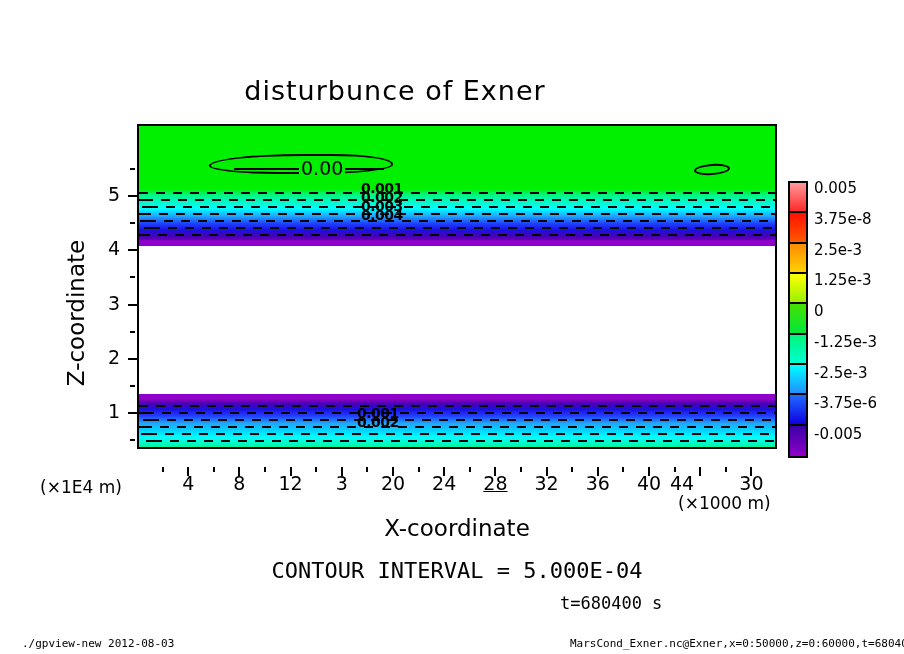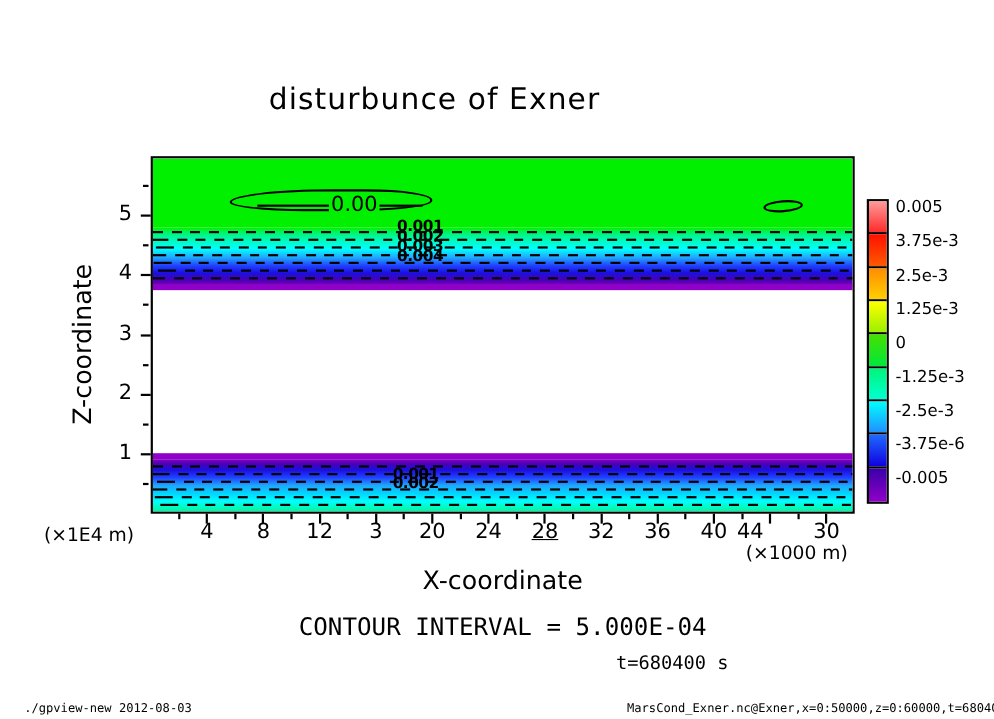--- a/index.html
+++ b/index.html
@@ -22,21 +22,21 @@
     left: 0; top: 75px; width: 790px;
     text-align: center;
     font-size: 27px;
     letter-spacing: 1px;
     font-family: "DejaVu Sans", sans-serif;
     white-space: nowrap;
   }
 
   
   #plot-area {
-    left: 137px; top: 142px;
+    left: 137px; top: 124px;
     width: 640px; height: 325px;
     border: 2px solid #000;
     box-sizing: border-box;
     background: #ffffff;
     overflow: hidden;
   }
 
   
   .band { position: absolute; left: 0; width: 100%; }
 
@@ -358,21 +358,21 @@
     <div class="cb-cell" style="height: 11.1111%; background: linear-gradient(rgb(255, 140, 0), rgb(255, 208, 0));"></div>
     <div class="cb-cell" style="height: 11.1111%; background: linear-gradient(rgb(255, 255, 0), rgb(156, 240, 0));"></div>
     <div class="cb-cell" style="height: 11.1111%; background: linear-gradient(rgb(70, 224, 0), rgb(0, 232, 60));"></div>
     <div class="cb-cell" style="height: 11.1111%; background: linear-gradient(rgb(0, 245, 122), rgb(0, 255, 210));"></div>
     <div class="cb-cell" style="height: 11.1111%; background: linear-gradient(rgb(0, 255, 255), rgb(32, 144, 255));"></div>
     <div class="cb-cell" style="height: 11.1111%; background: linear-gradient(rgb(31, 107, 255), rgb(16, 0, 224));"></div>
     <div class="cb-cell" style="height: 11.1111%; background: linear-gradient(rgb(58, 0, 168), rgb(144, 0, 200));"></div>
   </div>
 <div id="colorbar-labels">
     <div class="cb-tick-label" style="top: 179px;">0.005</div>
-    <div class="cb-tick-label" style="top: 209.778px;">3.75e-3</div>
+    <div class="cb-tick-label" style="top: 209.778px;">3.75e-8</div>
     <div class="cb-tick-label" style="top: 240.556px;">2.5e-3</div>
     <div class="cb-tick-label" style="top: 271.333px;">1.25e-3</div>
     <div class="cb-tick-label" style="top: 302.111px;">0</div>
     <div class="cb-tick-label" style="top: 332.889px;">-1.25e-3</div>
     <div class="cb-tick-label" style="top: 363.667px;">-2.5e-3</div>
     <div class="cb-tick-label" style="top: 394.444px;">-3.75e-6</div>
     <div class="cb-tick-label" style="top: 425.222px;">-0.005</div>
   </div>
 
 </body></html>

